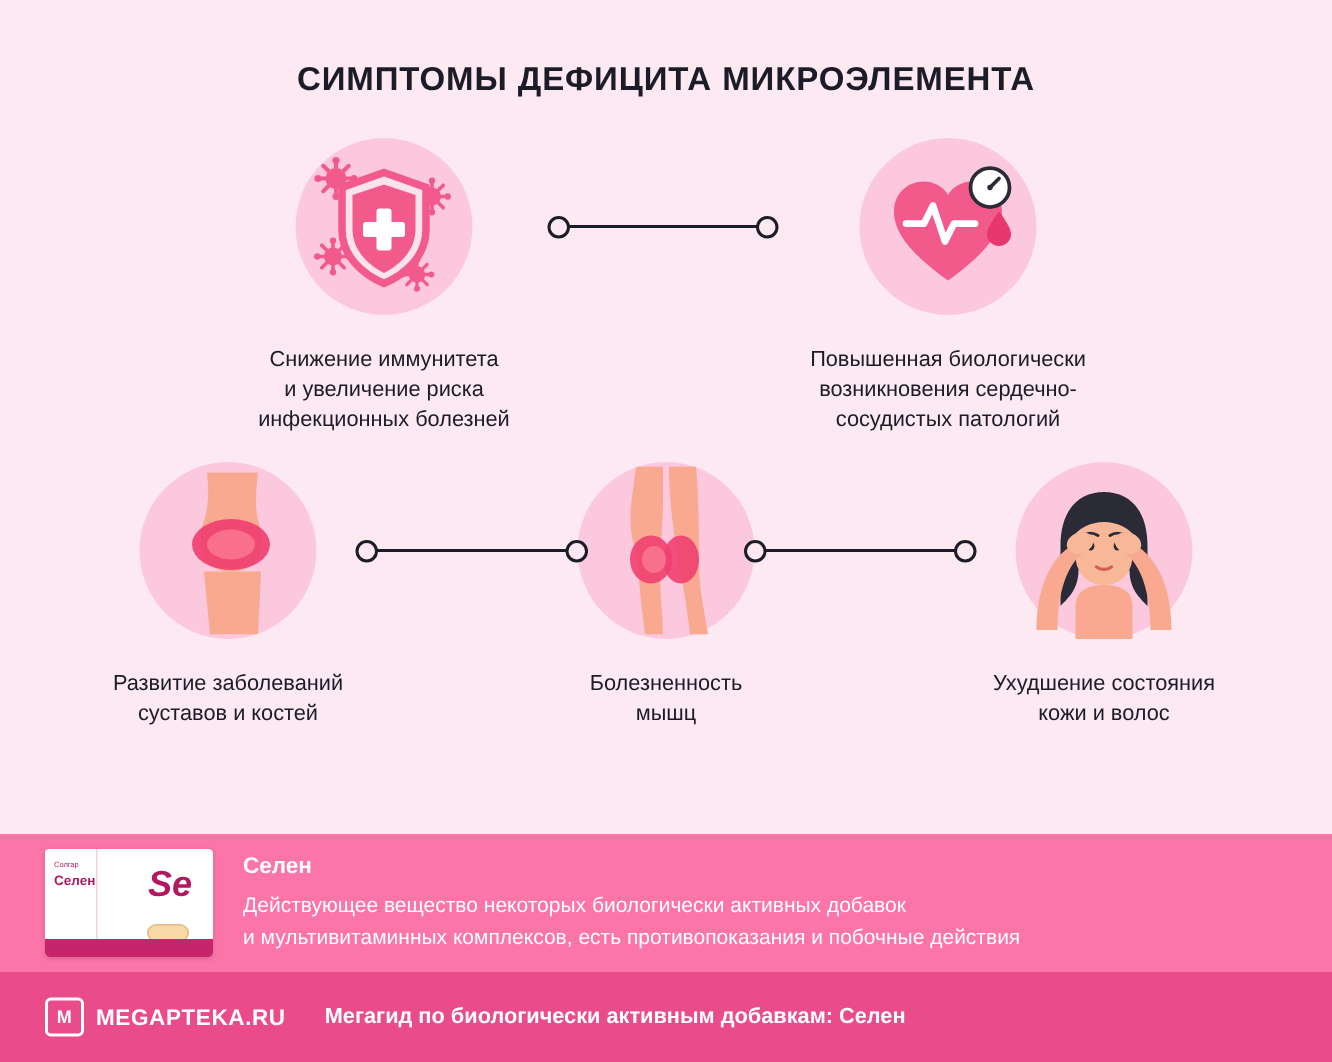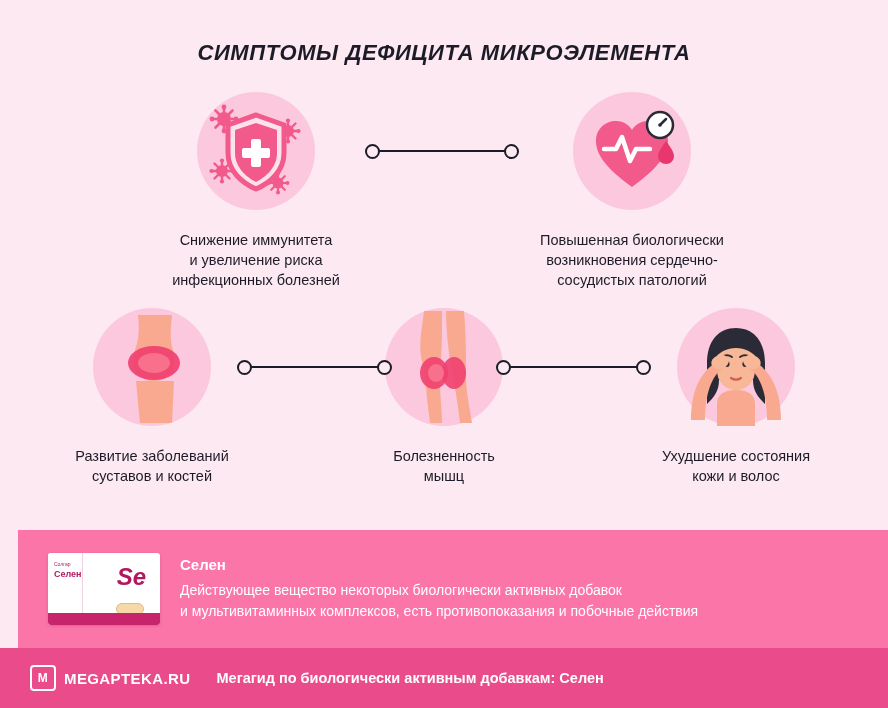--- a/index.html
+++ b/index.html
@@ -18,21 +18,20 @@
     flex-direction:column;
   }
   .title{
     text-align:center;
     font-size:22px;
     font-weight:bold;
     letter-spacing:.6px;
     color:#1c1c28;
     margin-top:40px;
     text-transform:uppercase;
-    font-style:italic;
   }
   .content{
     position:relative;
     flex:1;
   }
 
   
   .row{
     display:flex;
     justify-content:center;
@@ -77,28 +76,27 @@
     border-radius:50%;
     background:#fde9f1;
     border:2px solid #1c1c28;
     top:-6.5px;
   }
   .connector .dot.left{left:-6px;}
   .connector .dot.right{right:-6px;}
 
   
   .promo{
-    height:118px;
+    height:92px;
     background:#fb75a8;
     display:flex;
     align-items:center;
     padding:0 30px;
     box-sizing:border-box;
     gap:20px;
-    margin-left:18px;
   }
   .promo-box{
     width:112px;height:72px;
     background:#ffffff;
     border-radius:3px;
     position:relative;
     overflow:hidden;
     flex:none;
     box-shadow:0 1px 3px rgba(0,0,0,.15);
   }

